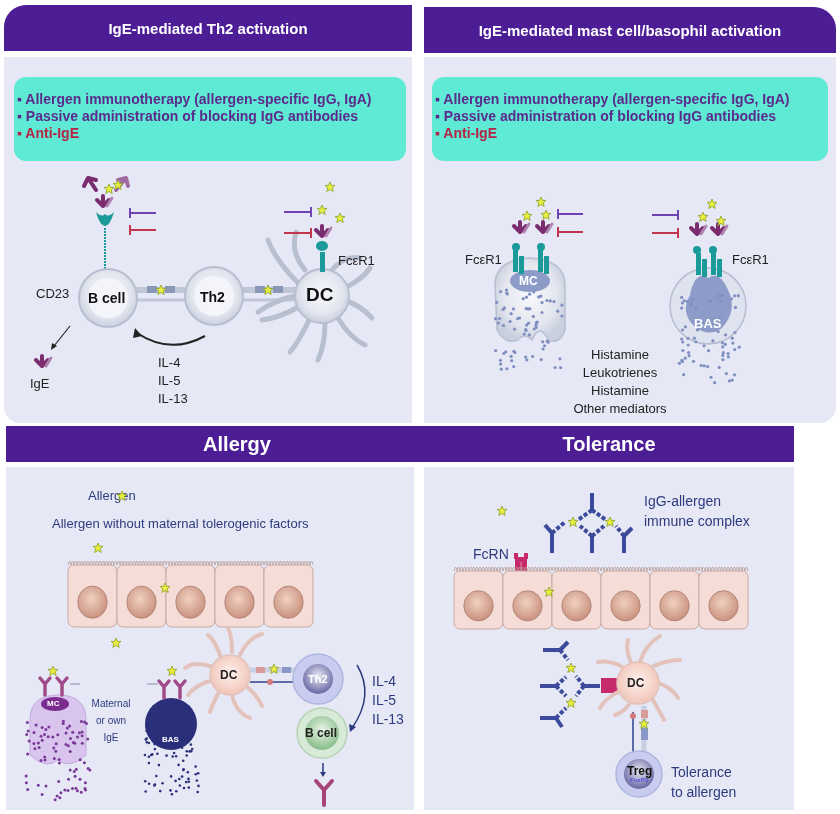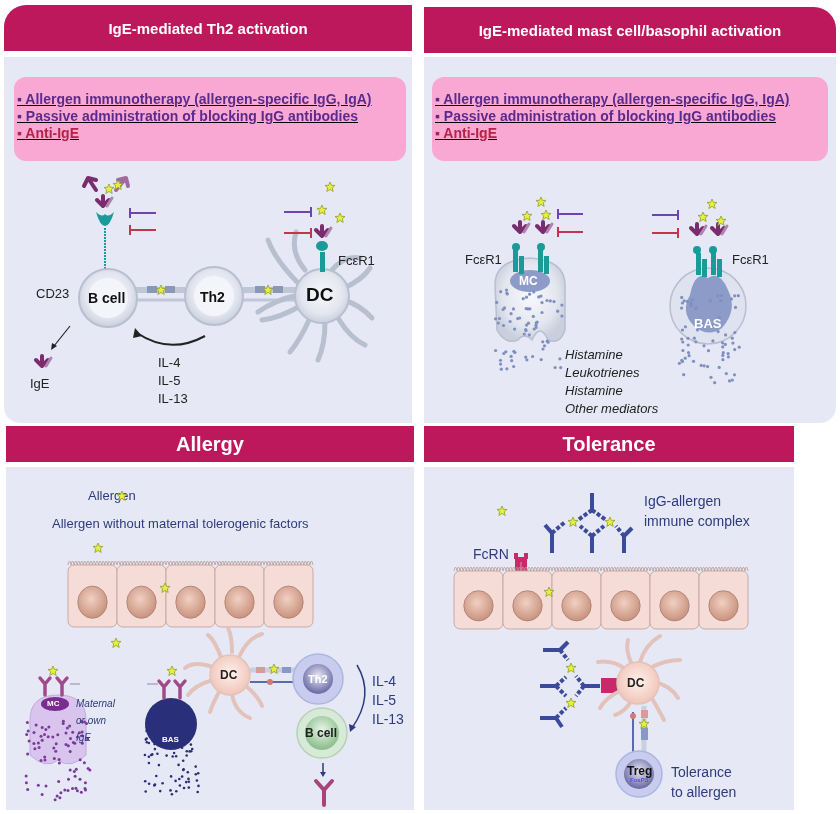--- a/index.html
+++ b/index.html
@@ -1,26 +1,26 @@
 <!DOCTYPE html>
 <html><head>
 <meta charset="utf-8">
 <style>
   html,body{margin:0;padding:0;background:#ffffff;}
   body{width:840px;height:814px;position:relative;overflow:hidden;font-family:"Liberation Sans",sans-serif;}
   .abs{position:absolute;}
-  .hdr{position:absolute;background:#be185d;color:#fff;font-weight:bold;display:flex;align-items:center;justify-content:center;font-family:"Liberation Sans",sans-serif;}
+  .hdr{position:absolute;background:#4c1d95;color:#fff;font-weight:bold;display:flex;align-items:center;justify-content:center;font-family:"Liberation Sans",sans-serif;}
   .panel{position:absolute;background:#e6e9f5;}
-  .ibox{position:absolute;background:#f9a8d4;border-radius:12px;text-decoration:underline;}
+  .ibox{position:absolute;background:#5eead4;border-radius:12px;}
   .ibox ul{list-style:none;margin:0;padding:0;}
   .ibox li{font-weight:bold;font-size:14px;line-height:17px;color:#5b2b8c;white-space:nowrap;}
   .ibox li.red{color:#b52345;}
   .lbl{position:absolute;font-size:13px;color:#222;white-space:nowrap;}
   .lbl2{position:absolute;font-size:13px;color:#2d3a7e;white-space:nowrap;}
-  .ctr{text-align:left;font-style:italic;}
+  .ctr{text-align:center;}
   svg{position:absolute;left:0;top:0;overflow:visible;}
   .celltxt{font-family:"Liberation Sans",sans-serif;font-weight:bold;}
 </style>
 </head>
 <body>
 
 <div class="hdr" style="left:4px;top:5px;width:408px;height:46px;border-top-left-radius:22px;font-size:15px;">
   <span>IgE-mediated Th2 activation</span>
 </div>
 <div class="panel" style="left:4px;top:57px;width:408px;height:366px;border-bottom-left-radius:16px;"></div>
@@ -380,21 +380,21 @@
 <div class="lbl" style="left:732px;top:252px;">FcεR1</div>
 <div class="abs celltxt" style="left:519px;top:274px;font-size:12px;color:#fff;">MC</div>
 <div class="abs celltxt" style="left:694px;top:316px;font-size:13px;color:#fff;">BAS</div>
 <div class="lbl ctr" style="left:565px;top:346px;width:110px;line-height:18px;">
   <div>Histamine</div>
   <div>Leukotrienes</div>
   <div>Histamine</div>
   <div>Other mediators</div>
 </div>
 
-<div class="hdr" style="left:6px;top:426px;width:408px;height:36px;font-size:20px;">
+<div class="hdr" style="left:6px;top:426px;width:408px;height:36px;font-size:20px;padding-left:27px;">
   <span>Allergy</span>
 </div>
 <div class="panel" style="left:6px;top:467px;width:408px;height:343px;"></div>
 
 <div class="lbl2" style="left:51px;top:488px;margin-left:37px;">Allergen</div>
 <div class="lbl2" style="left:52px;top:516px;">Allergen without maternal tolerogenic factors</div>
 
 <svg width="840" height="814">
   <use href="#star" x="122" y="496"></use>
 

